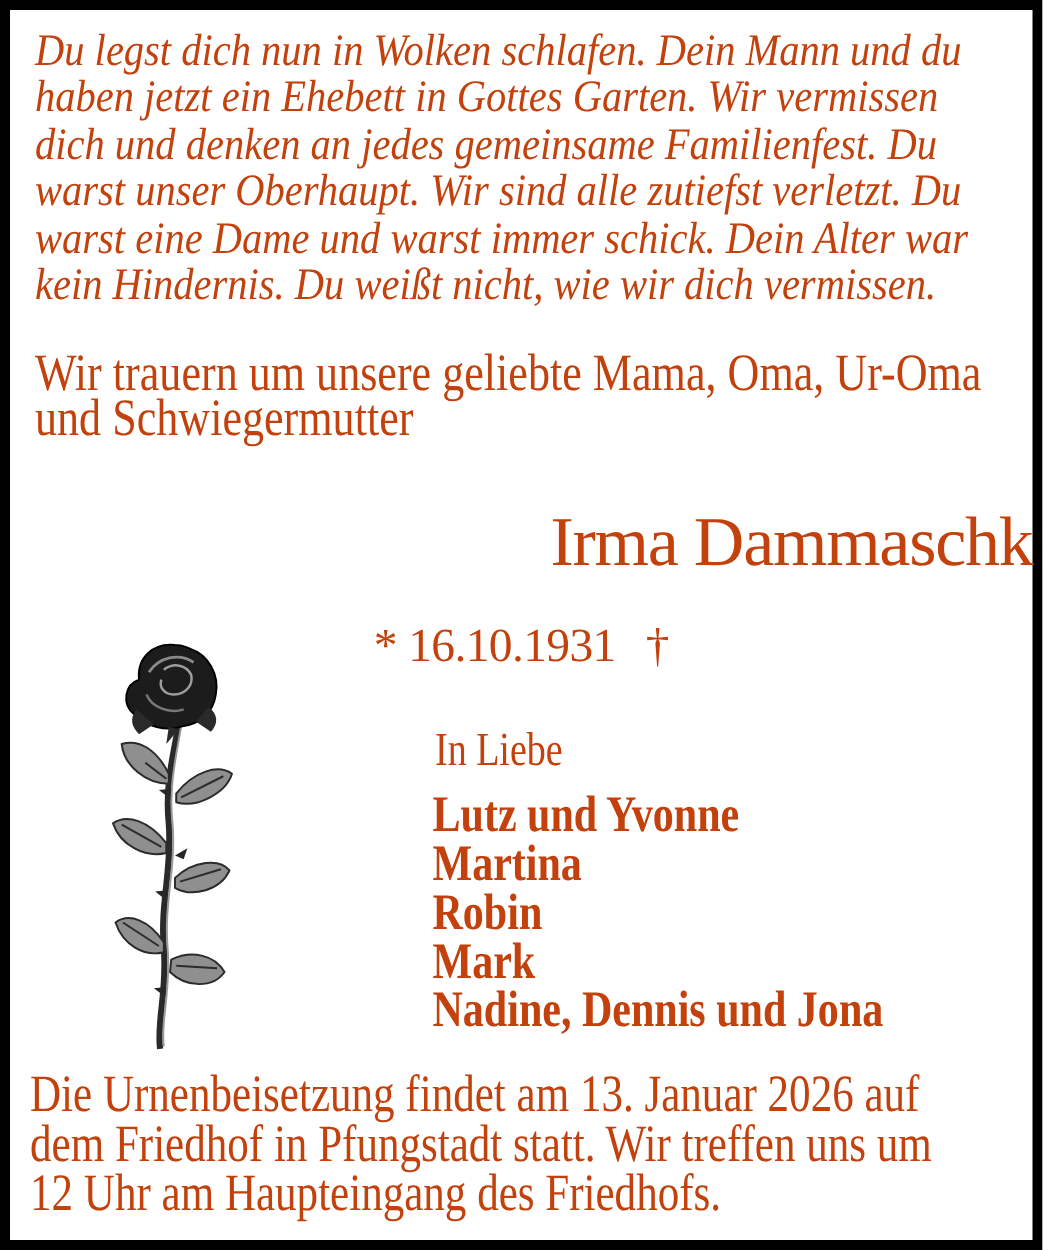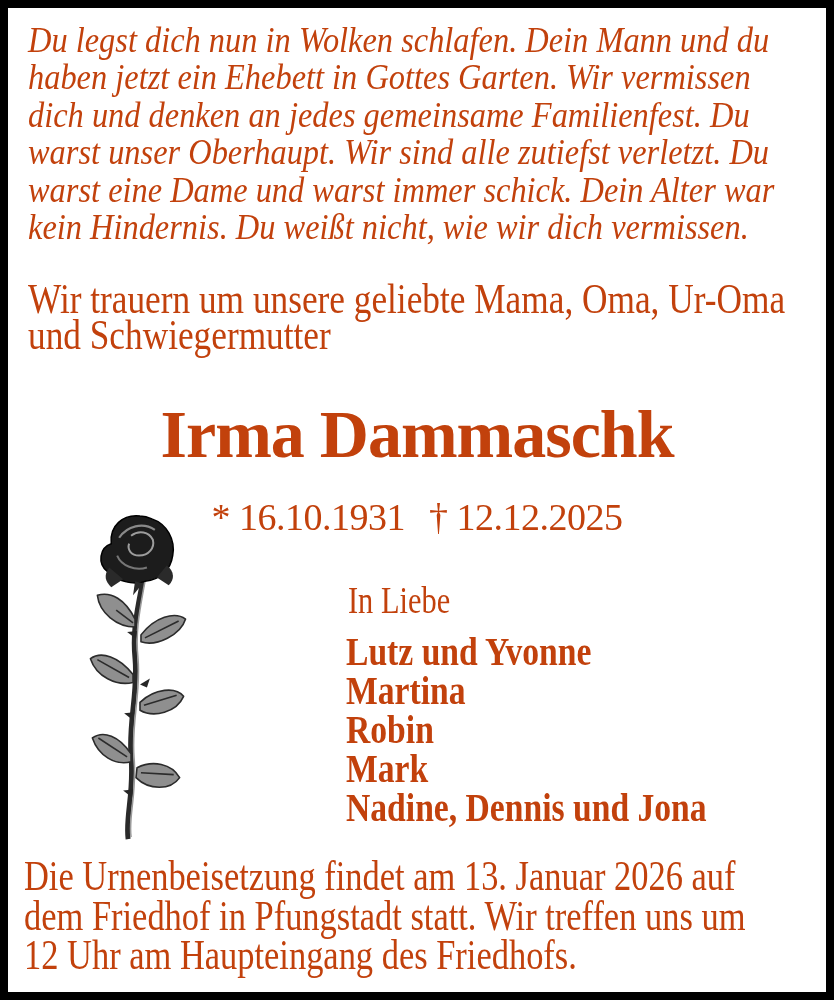--- a/index.html
+++ b/index.html
@@ -26,23 +26,23 @@
     transform: scaleX(0.90);
   }
   .intro {
     left: 20px; top: 273px;
     font-size: 42px; line-height: 36px;
     transform: scaleX(0.84);
   }
   .deceased-name {
     left: 0; width: 100%; top: 387px;
     margin: 0;
-    text-align: center;
-    font-size: 68px; line-height: 78px;
-    font-weight: bold;
+    text-align: right;
+    font-size: 56px; line-height: 78px;
+    font-weight: normal;
     letter-spacing: -1px;
   }
   .dates {
     left: 0; width: 100%; top: 490px;
     display: flex; justify-content: center; align-items: baseline;
     gap: 24px;
     font-size: 38px; line-height: 38px;
     letter-spacing: -0.5px;
   }
   .dgroup { display: inline-flex; gap: 9px; align-items: baseline; }
@@ -90,21 +90,20 @@
 
     <h1 class="block deceased-name">Irma Dammaschk</h1>
 
     <div class="block dates">
       <span class="dgroup">
         <span>*</span>
         <span>16.10.1931</span>
       </span>
       <span class="dgroup">
         <span>†</span>
-        <span>12.12.2025</span>
       </span>
     </div>
 
     <svg class="rose" viewBox="0 0 110 345" xmlns="http://www.w3.org/2000/svg">
 
       <g>
         <path d="M60 72 C55 100 49 122 52 152 C55 188 45 216 48 252 C51 288 42 312 45 334" fill="none" stroke="#2a2a2a" stroke-width="5"></path>
         <path d="M62 74 C57 102 52 124 55 152 C58 188 48 216 51 252 C54 288 45 312 48 332" fill="none" stroke="#9a9a9a" stroke-width="1.6"></path>
         <path d="M53 132 l-9 -7 10 -1 z" fill="#262626"></path>
         <path d="M50 214 l-9 -7 10 -1 z" fill="#262626"></path>

